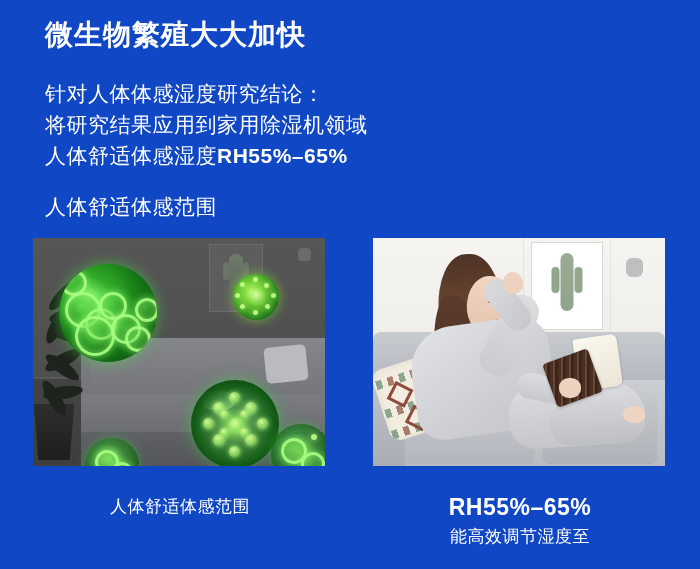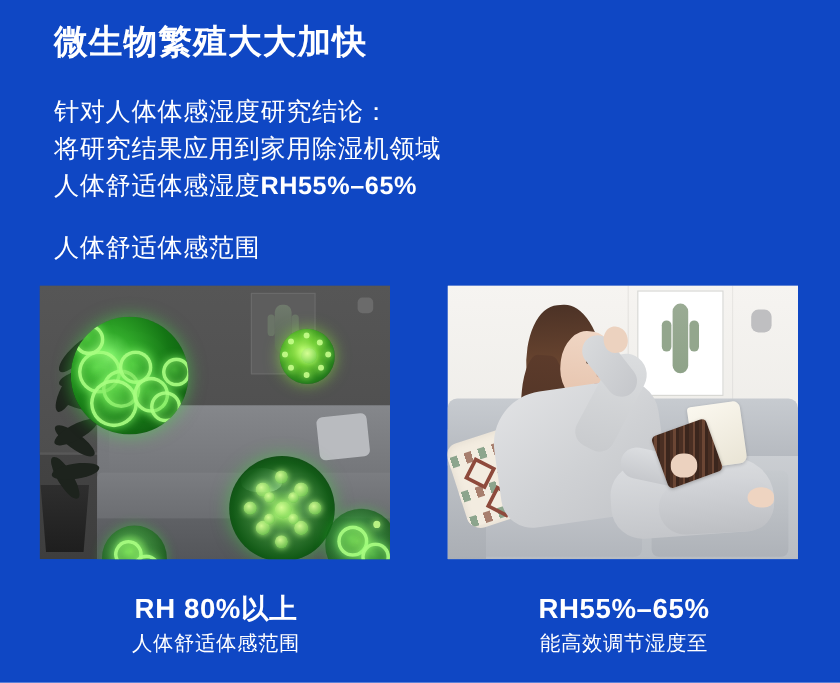--- a/index.html
+++ b/index.html
@@ -656,21 +656,20 @@
             </div>
             <div class="hand-book"></div>
           </div>
         </div>
       </div>
     </div>
   </div>
 
   <div class="captions">
     <div class="caption-col left">
-      <div class="cap-title">RH 80%以上</div>
       <div class="cap-sub">人体舒适体感范围</div>
     </div>
     <div class="caption-col right">
       <div class="cap-title">RH55%–65%</div>
       <div class="cap-sub">能高效调节湿度至</div>
     </div>
   </div>
 
 </div>
 

